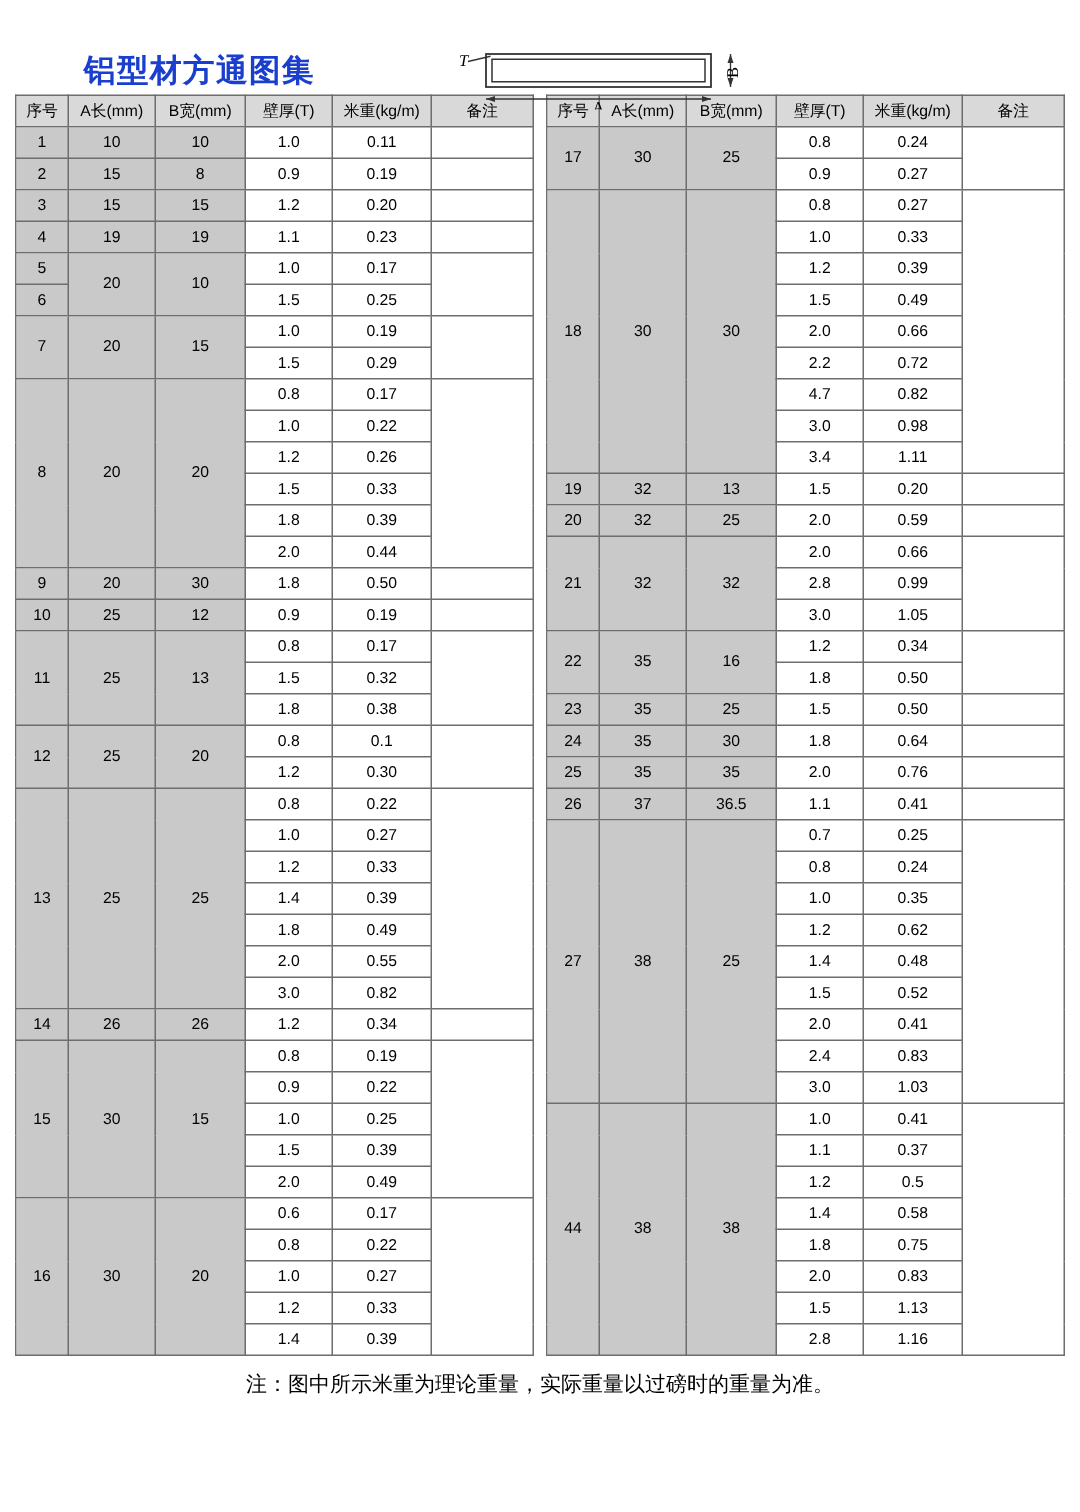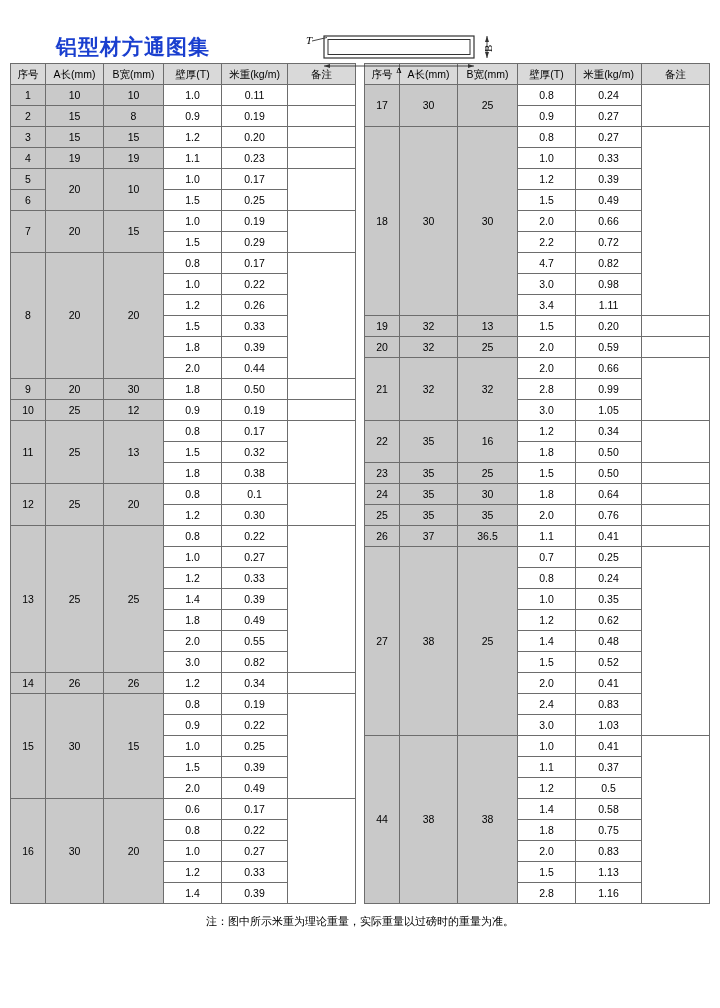--- a/index.html
+++ b/index.html
@@ -85,21 +85,21 @@
   }
   td.idx {
     background: #c9c9c9;
   }
   td.val {
     background: #ffffff;
   }
   
   .footnote {
     text-align: center;
-    font-size: 11px;
+    font-size: 14px;
     margin-top: 10px;
   }
   .pagenum {
     text-align: center;
     font-size: 10px;
     margin-top: 6px;
     color: #333;
   }
 </style>
 </head>

